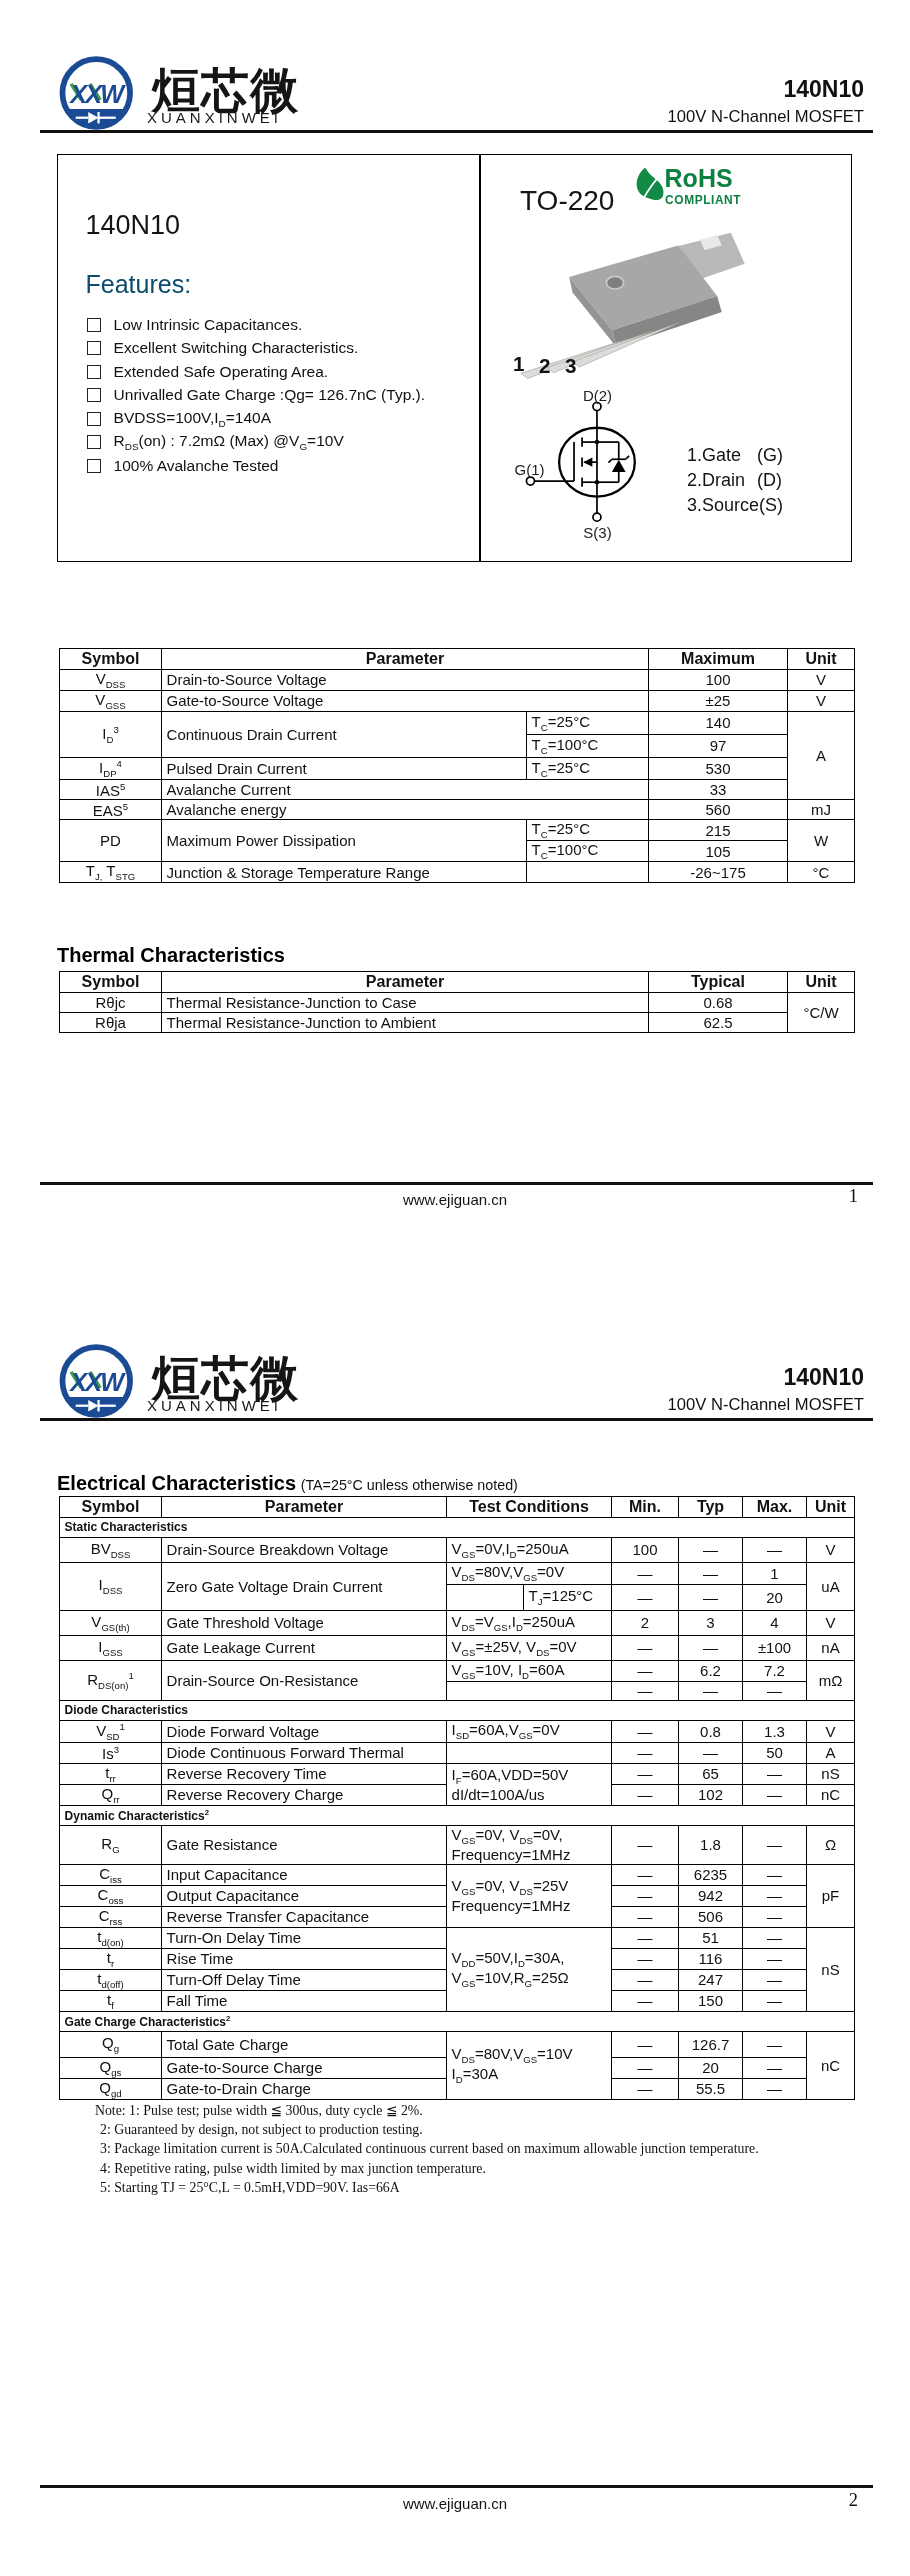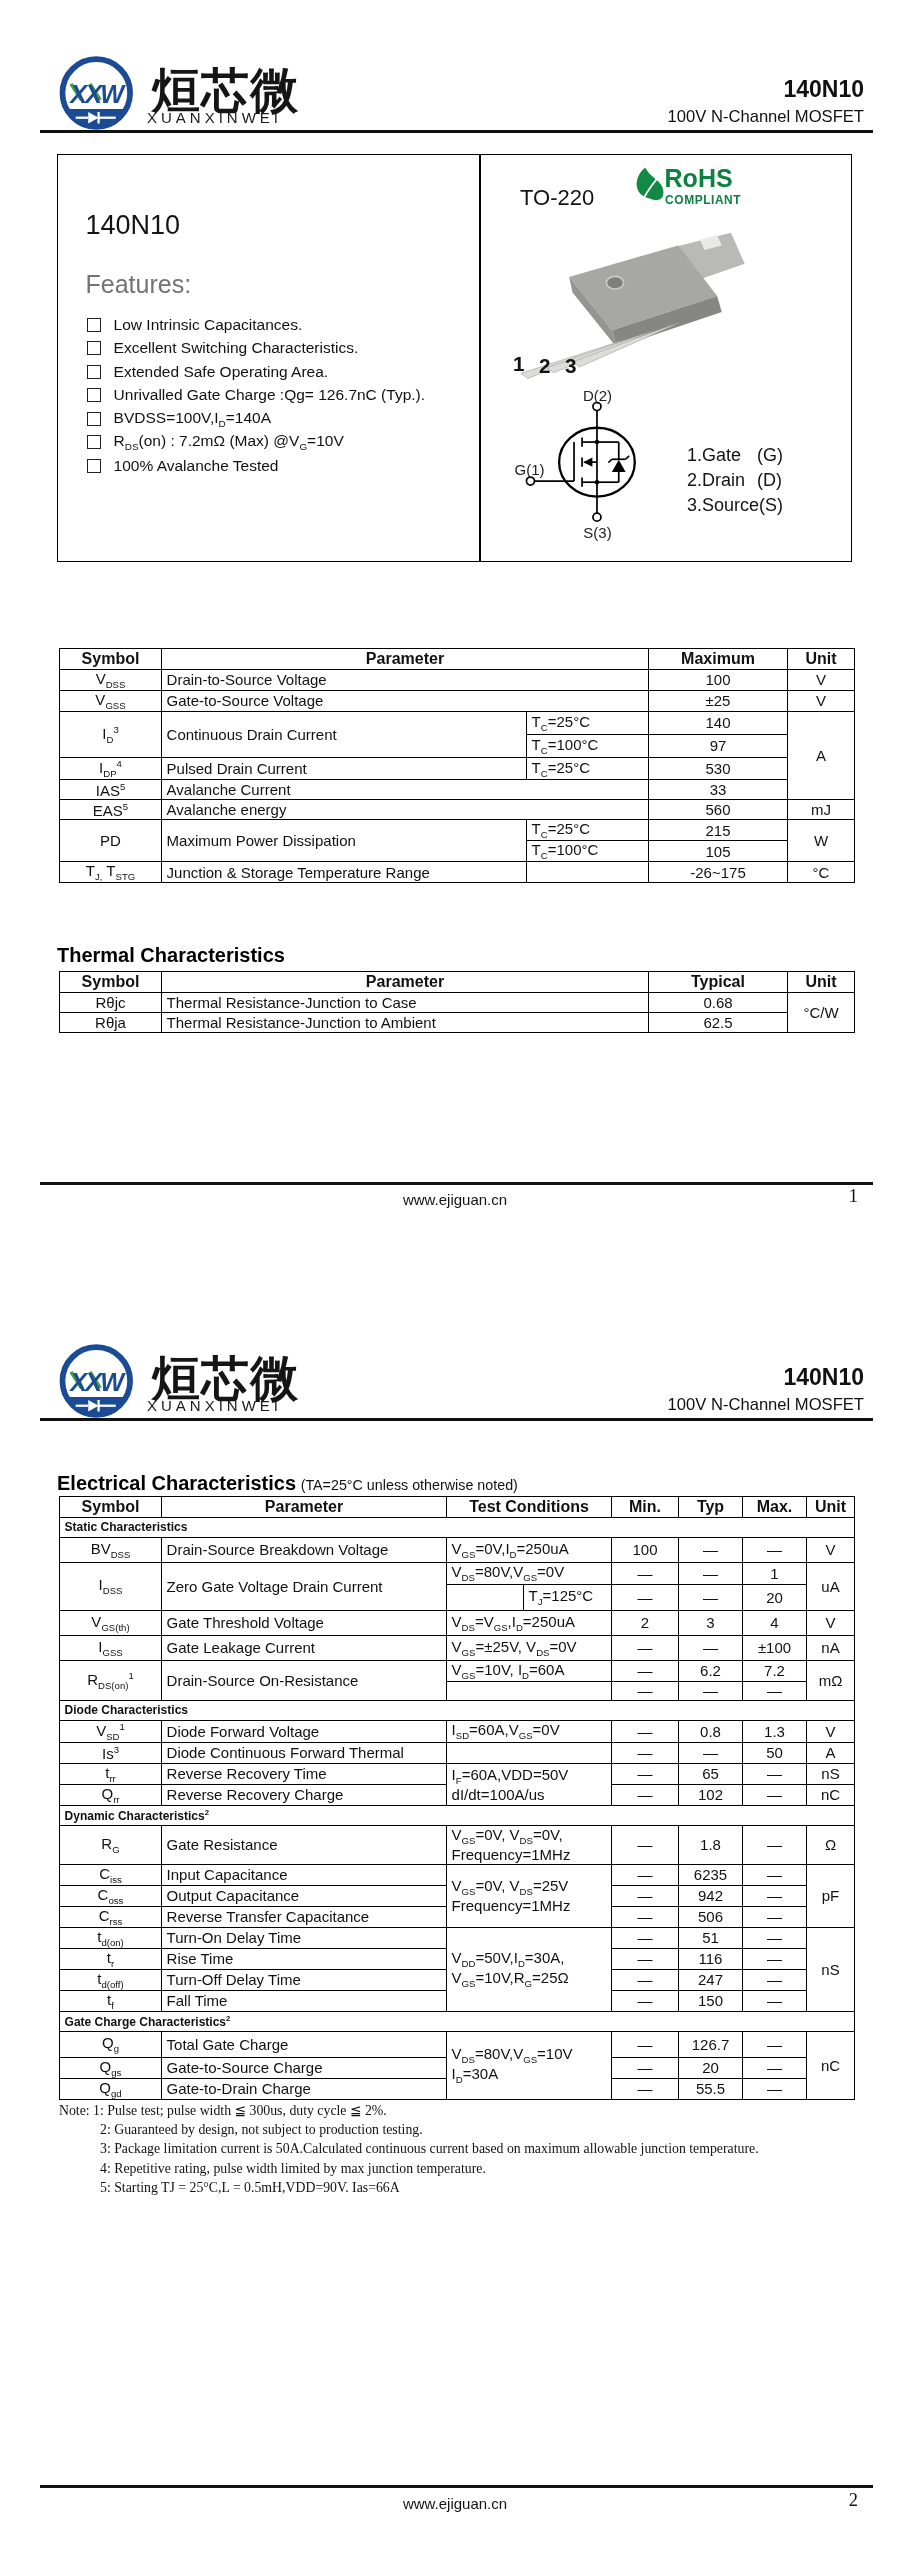--- a/index.html
+++ b/index.html
@@ -6,44 +6,44 @@
   #canvas{position:relative;width:910px;height:2576px;background:#ffffff;margin:0 auto;
           font-family:"Liberation Sans","DejaVu Sans",sans-serif;color:#111;overflow:hidden;}
   .ap{position:absolute;}
   .rule{position:absolute;height:3.4px;background:#111;}
   .brand-cn{font-size:48px;font-weight:600;letter-spacing:1.1px;color:#151515;margin-left:6px;}
   .brand-en{font-size:15px;letter-spacing:4px;color:#1a1a1a;font-weight:500;}
   .partno{font-size:23px;font-weight:bold;text-align:right;}
   .subtitle{font-size:16.6px;text-align:right;}
   .box{position:absolute;border:1.7px solid #000;}
   .box-title{font-size:27px;color:#141414;}
-  .feat-label{font-size:25px;color:#737373;}
+  .feat-label{font-size:25px;color:#0c4a6e;}
   .feat-item{display:flex;align-items:center;height:23.5px;}
   .feat-check{width:12px;height:12px;border:1.7px solid #222;margin-right:12.6px;flex:0 0 auto;}
   .feat-text{font-size:15.5px;}
-  .pkg-name{font-size:22px;color:#141414;}
+  .pkg-name{font-size:28px;color:#141414;}
   .pin-num{position:absolute;font-size:20.7px;font-weight:bold;}
   .sym-label{position:absolute;width:57px;text-align:center;font-size:15px;color:#222;}
   .legend-line{display:flex;font-size:18px;color:#141414;height:25px;align-items:flex-start;}
   .legend-name{min-width:70px;}
   .sec-title{font-size:20px;font-weight:bold;color:#000;}
   .sec-note{font-size:14.3px;font-weight:normal;margin-left:4.6px;}
   table.t{border-collapse:collapse;table-layout:fixed;position:absolute;border:1.7px solid #000;
           font-size:15px;background:#fff;}
   table.t td,table.t th{border:1.1px solid #000;padding:0 4.6px;vertical-align:middle;overflow:hidden;}
   table.t th{font-size:16px;font-weight:bold;text-align:center;padding:0 2.3px;}
   td.c{text-align:center;padding:0 1.1px;}
   td.l{text-align:left;}
   tr.secrow td{font-weight:bold;font-size:12px;text-align:left;}
   sub{font-size:64%;} sup{font-size:64%;}
   .r32{height:18.4px}.r33{height:19px}.r34{height:19.5px}.r35{height:20px}.r36{height:20.7px}
   .r37{height:21px}.r38{height:22px}.r40{height:23px}.r41{height:23.5px}.r44{height:25px}
   .r45{height:26px}.r46{height:26px}.r68{height:39px}
   .notes{font-family:"Liberation Serif","DejaVu Serif",serif;font-size:13.8px;color:#111;}
-  .notes .nline{height:19.5px;}
+  .notes .nline{height:19.5px;margin-left:36px;}
   .notes .indent{margin-left:41px;}
   .footer-url{position:absolute;left:0;right:0;text-align:center;font-size:15px;color:#141414;}
   .pageno{position:absolute;font-family:"Liberation Serif","DejaVu Serif",serif;font-size:18.4px;}
 </style>
 </head>
 <body>
 
 <div id="canvas">
 
   <svg class="ap" style="left:55px;top:52px" width="86" height="85" viewBox="0 0 150 145">

